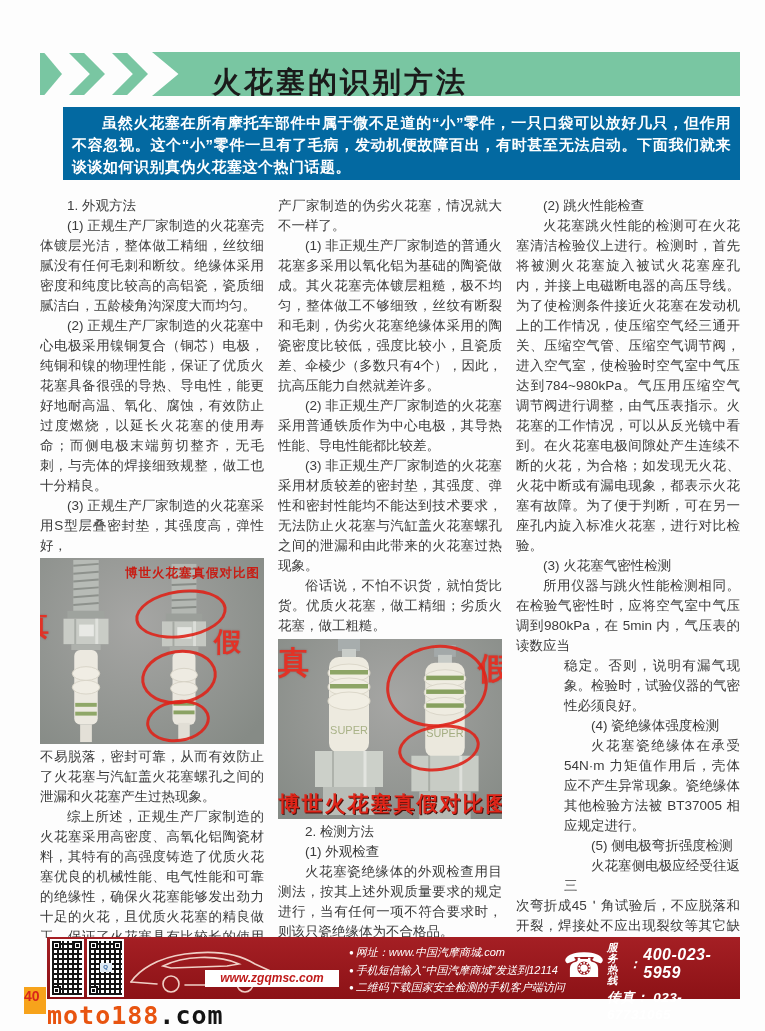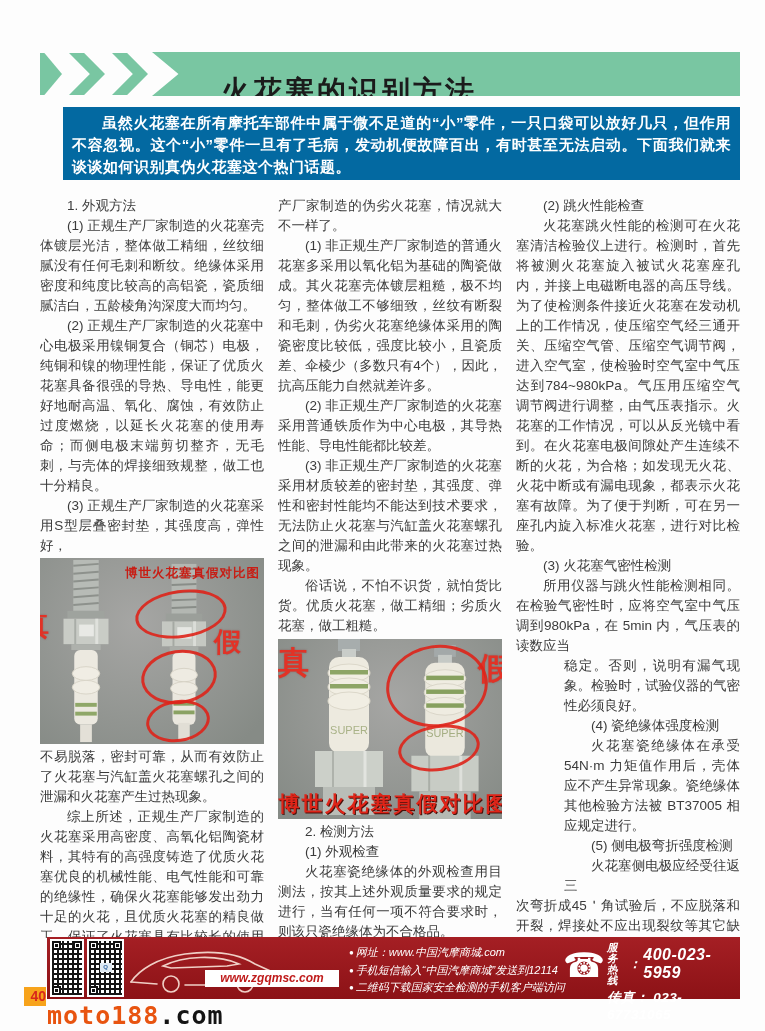--- a/index.html
+++ b/index.html
@@ -6,21 +6,21 @@
   body{width:765px;height:1031px;background:#fdfdfd;position:relative;overflow:hidden;
        font-family:"Liberation Sans","DejaVu Sans",sans-serif;}
 
   
   .chevrons{position:absolute;left:40px;top:53px;display:flex;align-items:center;}
   .chv{width:36px;height:42px;background:#79c6a2;margin-right:7px;
        clip-path:polygon(0 0,42% 0,100% 50%,42% 100%,0 100%,58% 50%);}
   .chv.half{width:22px;clip-path:polygon(0 0,20% 0,100% 50%,20% 100%,0 100%);}
   .title-banner{position:absolute;left:152px;top:52px;width:588px;height:44px;background:#79c6a2;
        clip-path:polygon(0 0,100% 0,100% 100%,0 100%,4.5% 50%);}
-  .title-banner h1{margin:17px;padding-left:52px;line-height:44px;font-size:29px;font-weight:900;
+  .title-banner h1{margin:8px;padding-left:52px;line-height:44px;font-size:29px;font-weight:900;
        color:#1b1b1b;letter-spacing:3px;}
 
   
   .intro{position:absolute;left:63px;top:107px;width:677px;height:73px;background:#0369a1;
        box-sizing:border-box;padding:5px 9px;}
   .intro p{margin:0;color:#fff;font-weight:bold;font-size:15px;line-height:22px;
        text-align:justify;text-indent:2em;letter-spacing:.5px;}
 
   
   .cols{position:absolute;left:40px;top:196px;width:700px;height:742px;display:flex;gap:14px;}
@@ -66,22 +66,22 @@
   .bullets{position:absolute;left:302px;top:7px;color:#fff;font-size:11px;font-style:italic;
        line-height:16.5px;white-space:nowrap;}
   .bullets .dot{font-size:8px;vertical-align:1px;margin-right:2px;}
   .phone-icon{position:absolute;left:516px;top:8px;color:#fff;font-size:34px;line-height:40px;}
   .service{position:absolute;left:560px;top:5px;color:#fff;font-style:italic;}
   .svc-row1{display:flex;align-items:center;}
   .svc-stack{font-size:10.5px;font-weight:bold;line-height:11px;}
   .svc-colon{font-size:13px;font-weight:bold;margin:0 2px;}
   .svc-num{font-size:16px;font-weight:bold;letter-spacing:.5px;}
   .svc-row2{margin-top:3px;font-size:13.5px;font-weight:bold;letter-spacing:.5px;}
-  .pagenum{position:absolute;left:24px;top:987px;width:22px;height:19px;background:#f7a31b;
-       color:#d8261b;font-weight:bold;font-size:14px;text-align:right;line-height:19px;}
+  .pagenum{position:absolute;left:24px;top:987px;width:22px;height:27px;background:#f7a31b;
+       color:#d8261b;font-weight:bold;font-size:14px;text-align:left;line-height:19px;}
   .watermark{position:absolute;left:47px;top:1001px;width:693px;text-align:left;
        font-size:25px;font-weight:bold;letter-spacing:1px;font-family:"DejaVu Sans Mono","Liberation Mono",monospace;}
   .wm-o{color:#e85410;} .wm-b{color:#141414;}
 </style>
 </head>
 <body>
 
 <div class="chevrons">
   <div class="chv half"></div>
   <div class="chv"></div>

